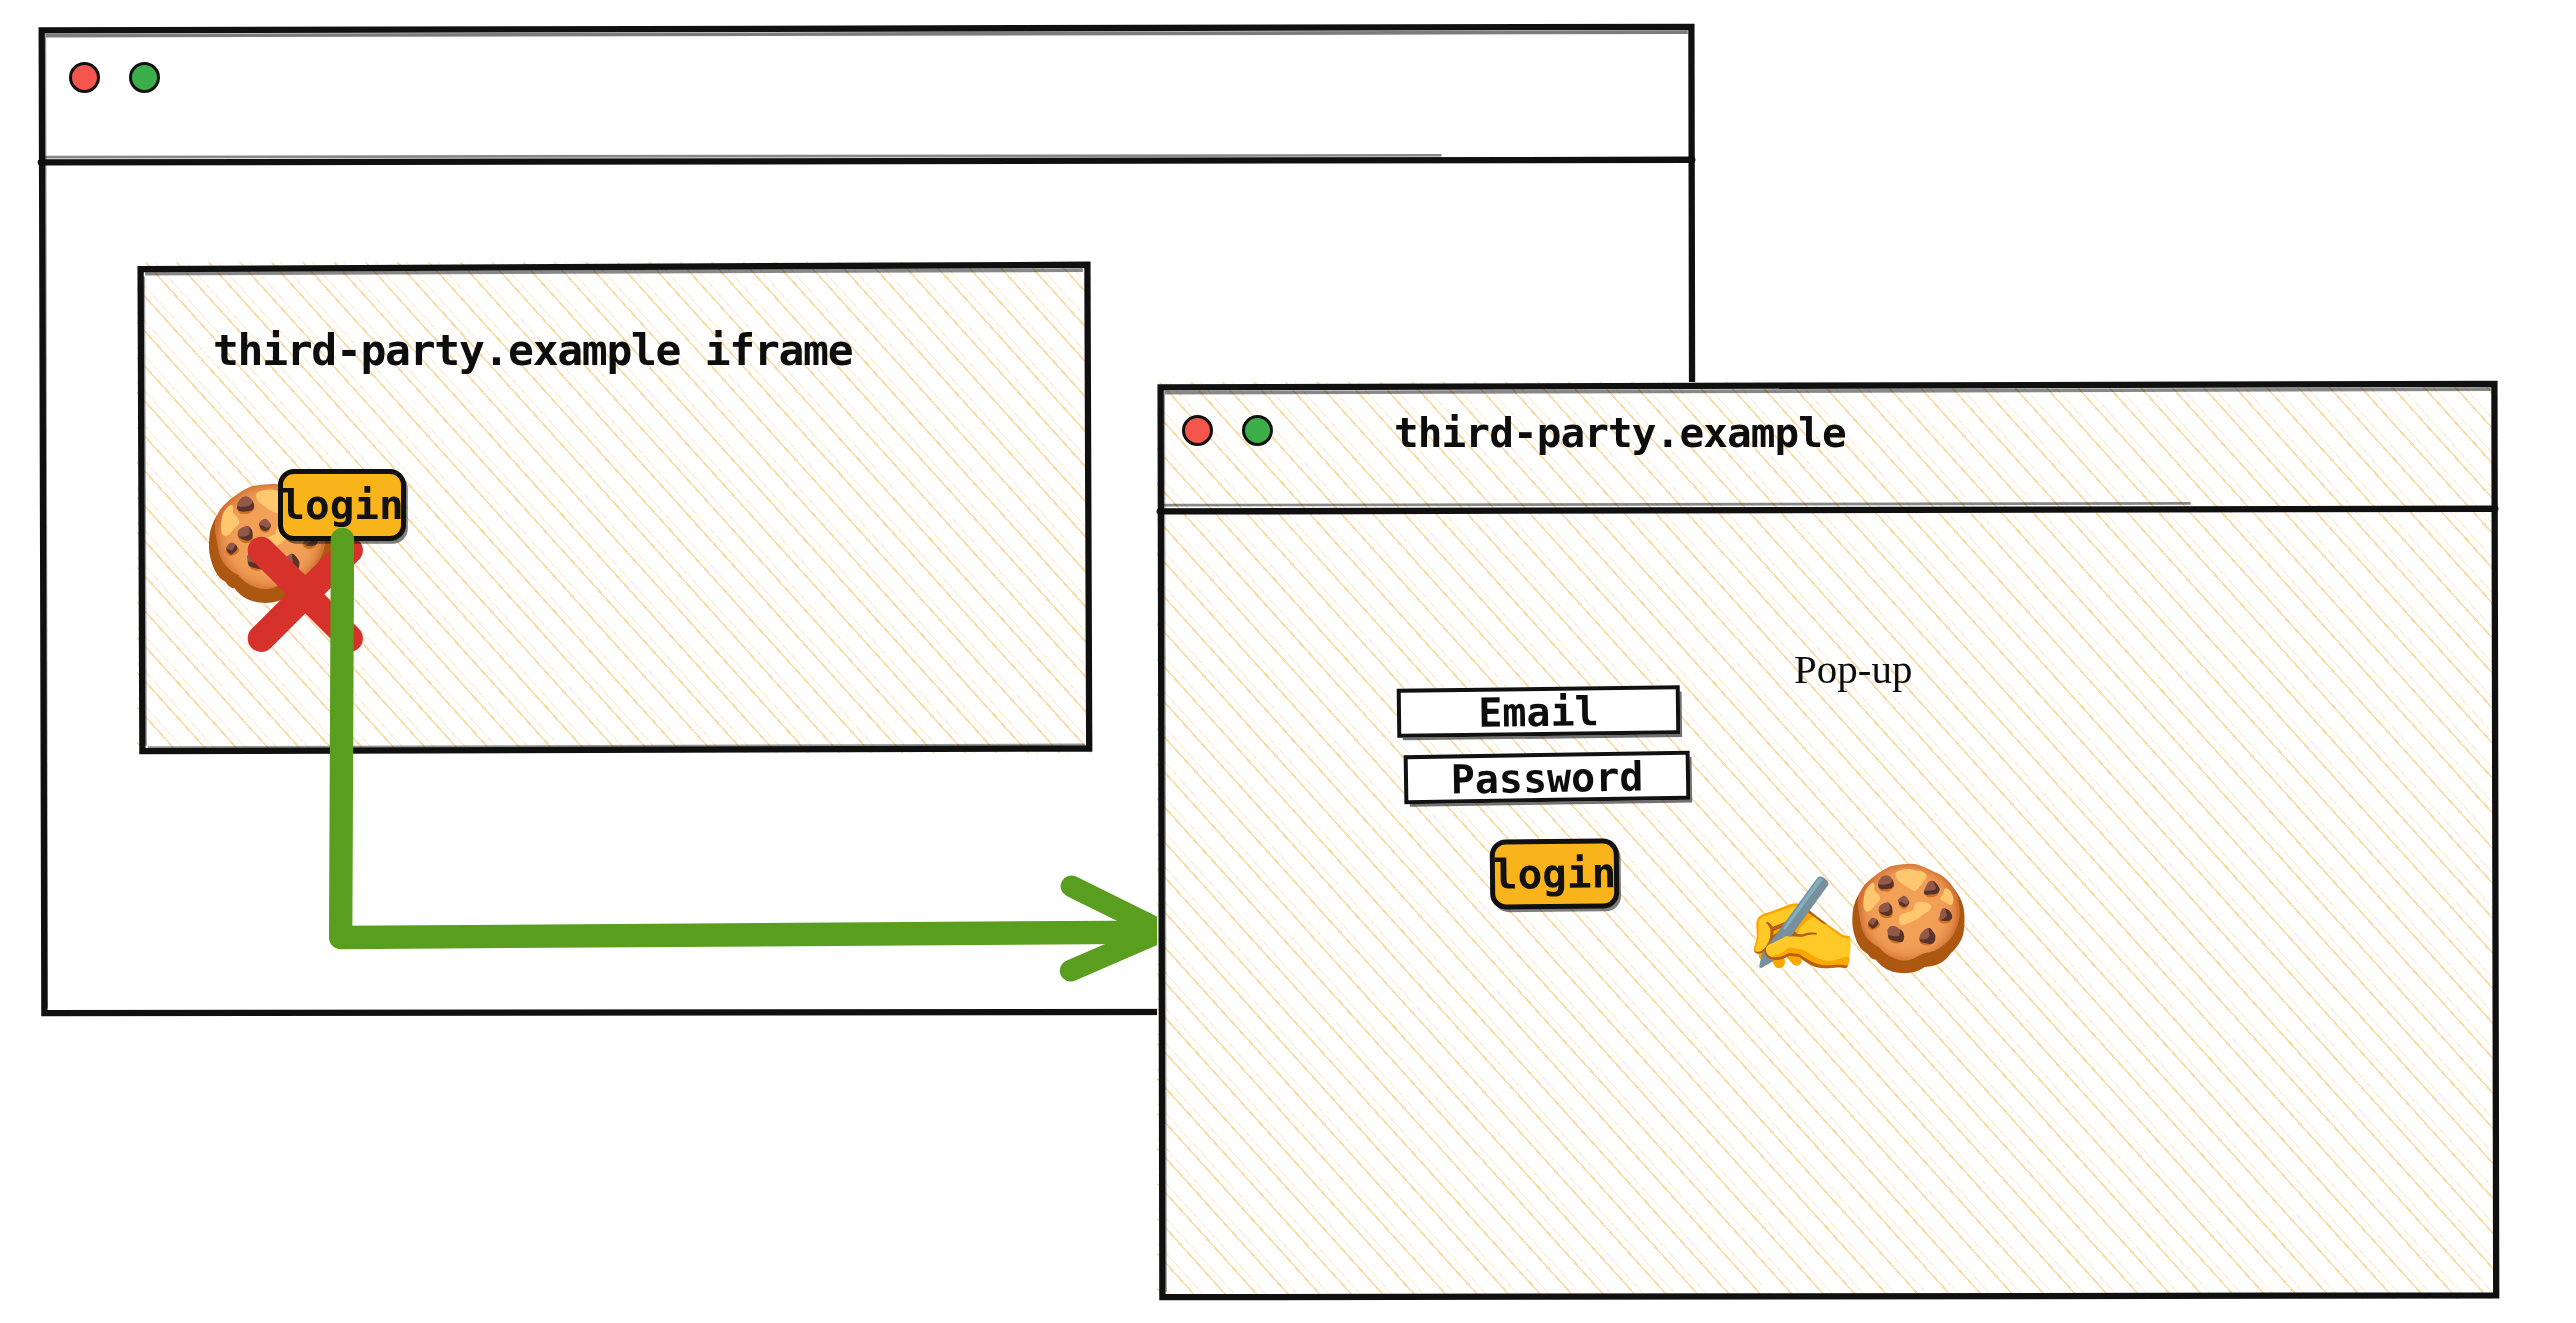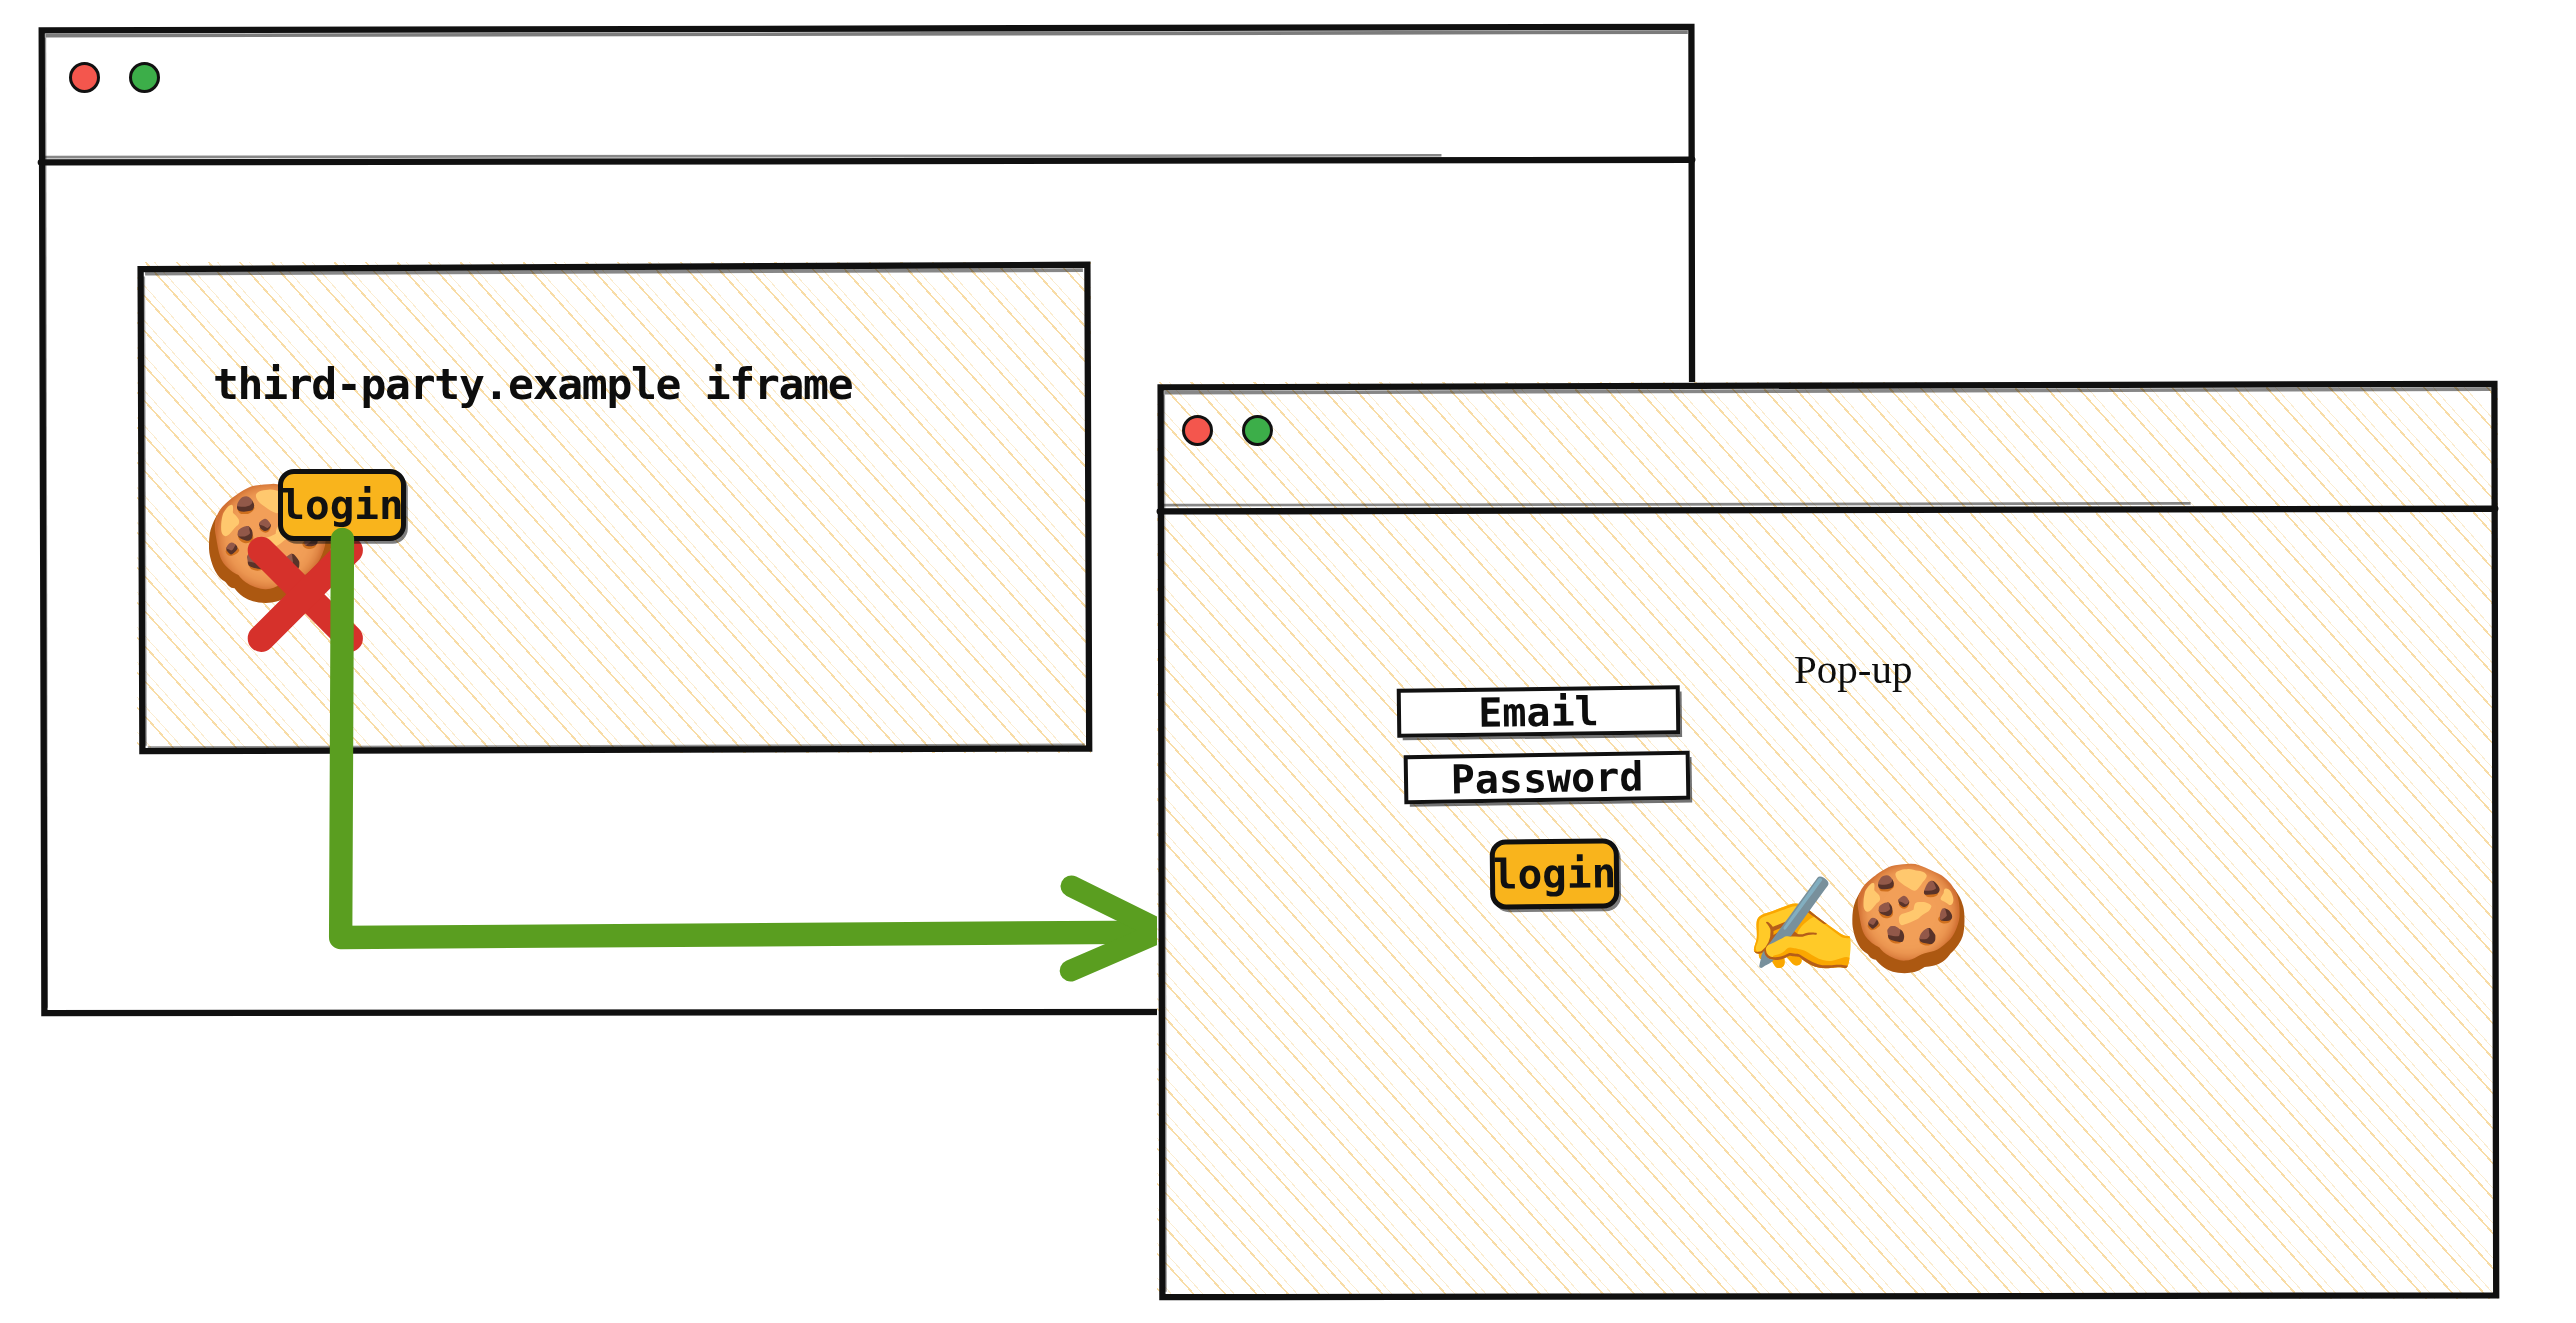--- a/index.html
+++ b/index.html
@@ -38,21 +38,21 @@
   .dot.red{background:#f4564d;}
   .dot.green{background:#3cae49;margin-left:29px;}
 
   .win-title{position:absolute;font-family:"DejaVu Sans Mono",monospace;
              font-size:41px;font-weight:700;color:#0d0d0d;letter-spacing:-0.9px;
              white-space:nowrap;}
 
   
   .iframe-title{position:absolute;font-family:"DejaVu Sans Mono",monospace;
                 font-size:43px;font-weight:700;color:#0d0d0d;letter-spacing:-1.3px;
-                white-space:nowrap;margin-top:34px;}
+                white-space:nowrap;}
 
   
   .emoji{position:absolute;line-height:1;user-select:none;}
 
   
   .btn{position:absolute;box-sizing:border-box;
        background:#f9b41c;border:5.4px solid #101010;border-radius:16px;
        display:flex;align-items:center;justify-content:center;
        font-family:"DejaVu Sans Mono",monospace;font-weight:700;color:#111;
        box-shadow:2.7px 3.6px 0 -0.9px rgba(20,20,20,0.55);}
@@ -140,20 +140,21 @@
 
       <path d="M3,144 L1489,141" fill="none" stroke="#101010" stroke-width="7" stroke-linecap="round"></path>
       <path d="M6,137 L1150,135" fill="none" stroke="#101010" stroke-width="3" opacity="0.5"></path>
     </svg>
 
     <div class="dots" style="left:25px;top:33px;">
       <span class="dot red"></span>
       <span class="dot green"></span>
     </div>
 
+    <div class="win-title" style="left:237px;top:27px;">third-party.example</div>
 
     <div class="field" style="left:240px;top:305px;width:283px;height:49px;
                 transform:rotate(-0.7deg);">Email</div>
 
     <div class="field" style="left:247px;top:371px;width:286px;height:49px;
                 transform:rotate(-0.9deg);">Password</div>
 
     <div class="btn" style="left:333px;top:457px;width:129px;height:70px;font-size:41px;
                 transform:rotate(-0.6deg);">login</div>
 

